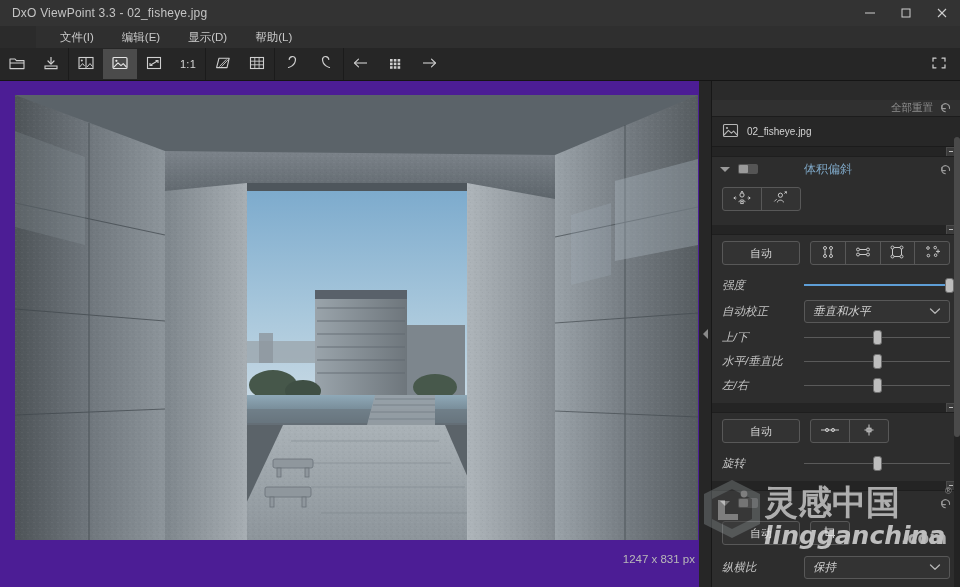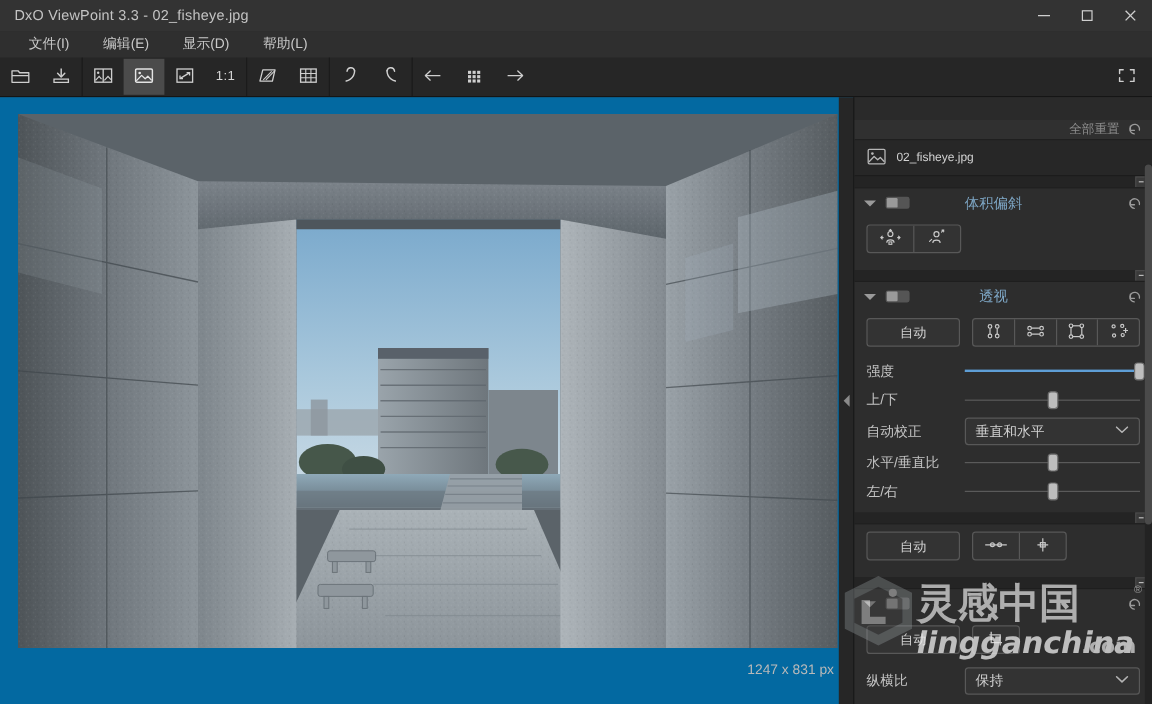--- a/index.html
+++ b/index.html
@@ -8,35 +8,35 @@
        font-size:12px;color:#c8c8c8;-webkit-font-smoothing:antialiased;}
   .app{position:relative;width:960px;height:587px;background:#2b2b2b;display:flex;flex-direction:column;}
 
   
   .titlebar{height:26px;background:#333333;display:flex;align-items:center;flex:0 0 26px;position:relative;}
   .title-text{padding-left:12px;font-size:12px;color:#c4c4c4;letter-spacing:.2px;}
   .win-btns{position:absolute;right:0;top:0;height:26px;display:flex;}
   .win-btn{width:36px;height:26px;display:flex;align-items:center;justify-content:center;color:#cfcfcf;}
 
   
-  .menubar{height:22px;background:#2f2f2f;display:flex;align-items:center;flex:0 0 22px;padding-left:10px;}
+  .menubar{height:22px;background:#2f2f2f;display:flex;align-items:center;flex:0 0 22px;padding-left:10px;margin-left:36px;}
   .menu-item{padding:0 14px;height:22px;line-height:22px;font-size:11.5px;color:#c9c9c9;}
 
   
   .toolbar{height:32px;background:#262626;display:flex;align-items:center;flex:0 0 32px;
            border-bottom:1px solid #151515;position:relative;}
   .tb-group{display:flex;align-items:center;height:32px;border-right:1px solid #1b1b1b;}
   .tb-btn{width:34px;height:30px;display:flex;align-items:center;justify-content:center;color:#cfcfcf;}
   .tb-btn.active{background:#4b4b4b;}
   .tb-btn .lbl{font-size:11px;letter-spacing:.3px;color:#d6d6d6;}
   .tb-right{position:absolute;right:4px;top:0;height:32px;display:flex;align-items:center;}
 
   
   .body{flex:1;display:flex;min-height:0;background:#2b2b2b;}
-  .viewer{flex:1;position:relative;background:#0369a1;display:flex;align-items:center;justify-content:center;}
+  .viewer{flex:1;position:relative;background:#4c1d95;display:flex;align-items:center;justify-content:center;}
   .canvas-wrap{position:absolute;left:15px;top:14px;width:683px;height:445px;}
   .photo{width:100%;height:100%;display:block;}
   .dims{position:absolute;right:16px;bottom:22px;font-size:11.5px;color:#b9b9b9;}
   .collapse-handle{position:absolute;right:0;top:0;bottom:0;width:12px;background:#262626;
                    display:flex;align-items:center;justify-content:center;}
   .collapse-handle .tri{width:0;height:0;border-top:5px solid transparent;border-bottom:5px solid transparent;
                         border-right:5px solid #8a8a8a;}
 
   
   .panel{width:248px;flex:0 0 248px;background:#2a2a2a;border-left:1px solid #171717;
@@ -61,21 +61,21 @@
   .sec-reset{margin-left:auto;color:#9a9a9a;display:flex;align-items:center;}
 
   .btn-row{display:flex;align-items:center;gap:10px;padding:6px 10px 8px 10px;}
   .btn{height:22px;min-width:52px;padding:0 12px;border:1px solid #585858;border-radius:3px;background:#333333;
        display:flex;align-items:center;justify-content:center;font-size:11px;color:#d2d2d2;}
   .seg{display:flex;border:1px solid #585858;border-radius:3px;overflow:hidden;background:#333;}
   .seg .sbtn{width:38px;height:22px;display:flex;align-items:center;justify-content:center;
              border-right:1px solid #585858;color:#c9c9c9;}
   .seg .sbtn:last-child{border-right:none;}
 
-  .ctl-row{display:flex;align-items:center;height:24px;padding:0 10px;gap:8px;}
+  .ctl-row{display:flex;align-items:center;height:24px;padding:0 10px;gap:8px;font-style:italic;}
   .ctl-label{width:74px;font-size:11.5px;color:#c4c4c4;flex:0 0 74px;}
   .slider{flex:1;position:relative;height:20px;display:flex;align-items:center;}
   .track{position:absolute;left:0;right:0;height:1px;background:#5a5a5a;}
   .fill{position:absolute;left:0;height:2px;background:#5e9ed6;}
   .knob{position:absolute;width:7px;height:13px;border-radius:3px;background:#bdbdbd;border:1px solid #6e6e6e;}
   .select{flex:1;height:21px;border:1px solid #585858;border-radius:3px;background:#333;
           display:flex;align-items:center;padding:0 8px;font-size:11.5px;color:#d2d2d2;position:relative;}
   .select .chev{margin-left:auto;color:#b5b5b5;}
 
   .scrollbar{position:absolute;right:0;top:56px;bottom:0;width:6px;background:#232323;}
@@ -489,31 +489,20 @@
         </div>
       </div>
 
       <div class="minibar">
         <span class="minibox">
             <i></i>
           </span>
       </div>
 
       <div class="section">
-        <div class="sec-head">
-          <span class="sec-tri"></span>
-          <span class="toggle"></span>
-          <span class="sec-title">透视</span>
-          <span class="sec-reset">
-            <svg width="13" height="12" viewBox="0 0 13 12">
-              <path d="M10.5 7.4 A4 4 0 1 0 6.2 10.6" fill="none" stroke="#9a9a9a" stroke-width="1.1" stroke-linecap="round"></path>
-              <path d="M3 4.2 L3 7.6 L6.4 7.6" fill="none" stroke="#9a9a9a" stroke-width="1.1" stroke-linecap="round" stroke-linejoin="round"></path>
-            </svg>
-          </span>
-        </div>
 
         <div class="btn-row">
           <div class="btn">自动</div>
           <div class="seg">
             <div class="sbtn">
               <span>
                 <svg width="20" height="16" viewBox="0 0 20 16">
                   <circle cx="7" cy="4" r="1.5" fill="none" stroke="#c9c9c9" stroke-width="1"></circle>
                   <circle cx="7" cy="12" r="1.5" fill="none" stroke="#c9c9c9" stroke-width="1"></circle>
                   <line x1="7" y1="5.5" x2="7" y2="10.5" stroke="#c9c9c9" stroke-width="1"></line>
@@ -563,39 +552,39 @@
 
         <div class="ctl-row">
           <span class="ctl-label">强度</span>
           <span class="slider">
             <span class="track"></span>
             <span class="fill" style="width:99%"></span>
             <span class="knob" style="left:calc(99% - 4px)"></span>
           </span>
         </div>
 
-        <div class="ctl-row">
-          <span class="ctl-label">上/下</span>
-          <span class="slider">
-            <span class="track"></span>
-            <span class="knob" style="left:calc(50% - 4px)"></span>
-          </span>
-        </div>
-
         <div class="ctl-row" style="height:28px">
           <span class="ctl-label">自动校正</span>
           <span class="select">
             <span>垂直和水平</span>
             <span class="chev">
               <svg width="12" height="8" viewBox="0 0 12 8">
                   <path d="M1.5 2 L6 6.2 L10.5 2" fill="none" stroke="#b5b5b5" stroke-width="1.3" stroke-linecap="round" stroke-linejoin="round"></path>
                 </svg>
             </span>
           </span>
         </div>
+
+        <div class="ctl-row">
+          <span class="ctl-label">上/下</span>
+          <span class="slider">
+            <span class="track"></span>
+            <span class="knob" style="left:calc(50% - 4px)"></span>
+          </span>
+        </div>
         <div class="ctl-row">
           <span class="ctl-label">水平/垂直比</span>
           <span class="slider">
             <span class="track"></span>
             <span class="knob" style="left:calc(50% - 4px)"></span>
           </span>
         </div>
         <div class="ctl-row">
           <span class="ctl-label">左/右</span>
           <span class="slider">
@@ -630,20 +619,27 @@
                 <svg width="20" height="16" viewBox="0 0 20 16">
                   <line x1="10" y1="2.5" x2="10" y2="13.5" stroke="#c9c9c9" stroke-width="1"></line>
                   <line x1="5.5" y1="8" x2="14.5" y2="8" stroke="#c9c9c9" stroke-width="1"></line>
                   <rect x="8" y="6.2" width="4" height="3.6" fill="none" stroke="#c9c9c9" stroke-width="1"></rect>
                 </svg>
               </span>
             </div>
           </div>
         </div>
 
+        <div class="ctl-row">
+          <span class="ctl-label">旋转</span>
+          <span class="slider">
+            <span class="track"></span>
+            <span class="knob" style="left:calc(50% - 4px)"></span>
+          </span>
+        </div>
       </div>
 
       <div class="minibar">
         <span class="minibox">
             <i></i>
           </span>
       </div>
 
       <div class="section">
         <div class="sec-head">

